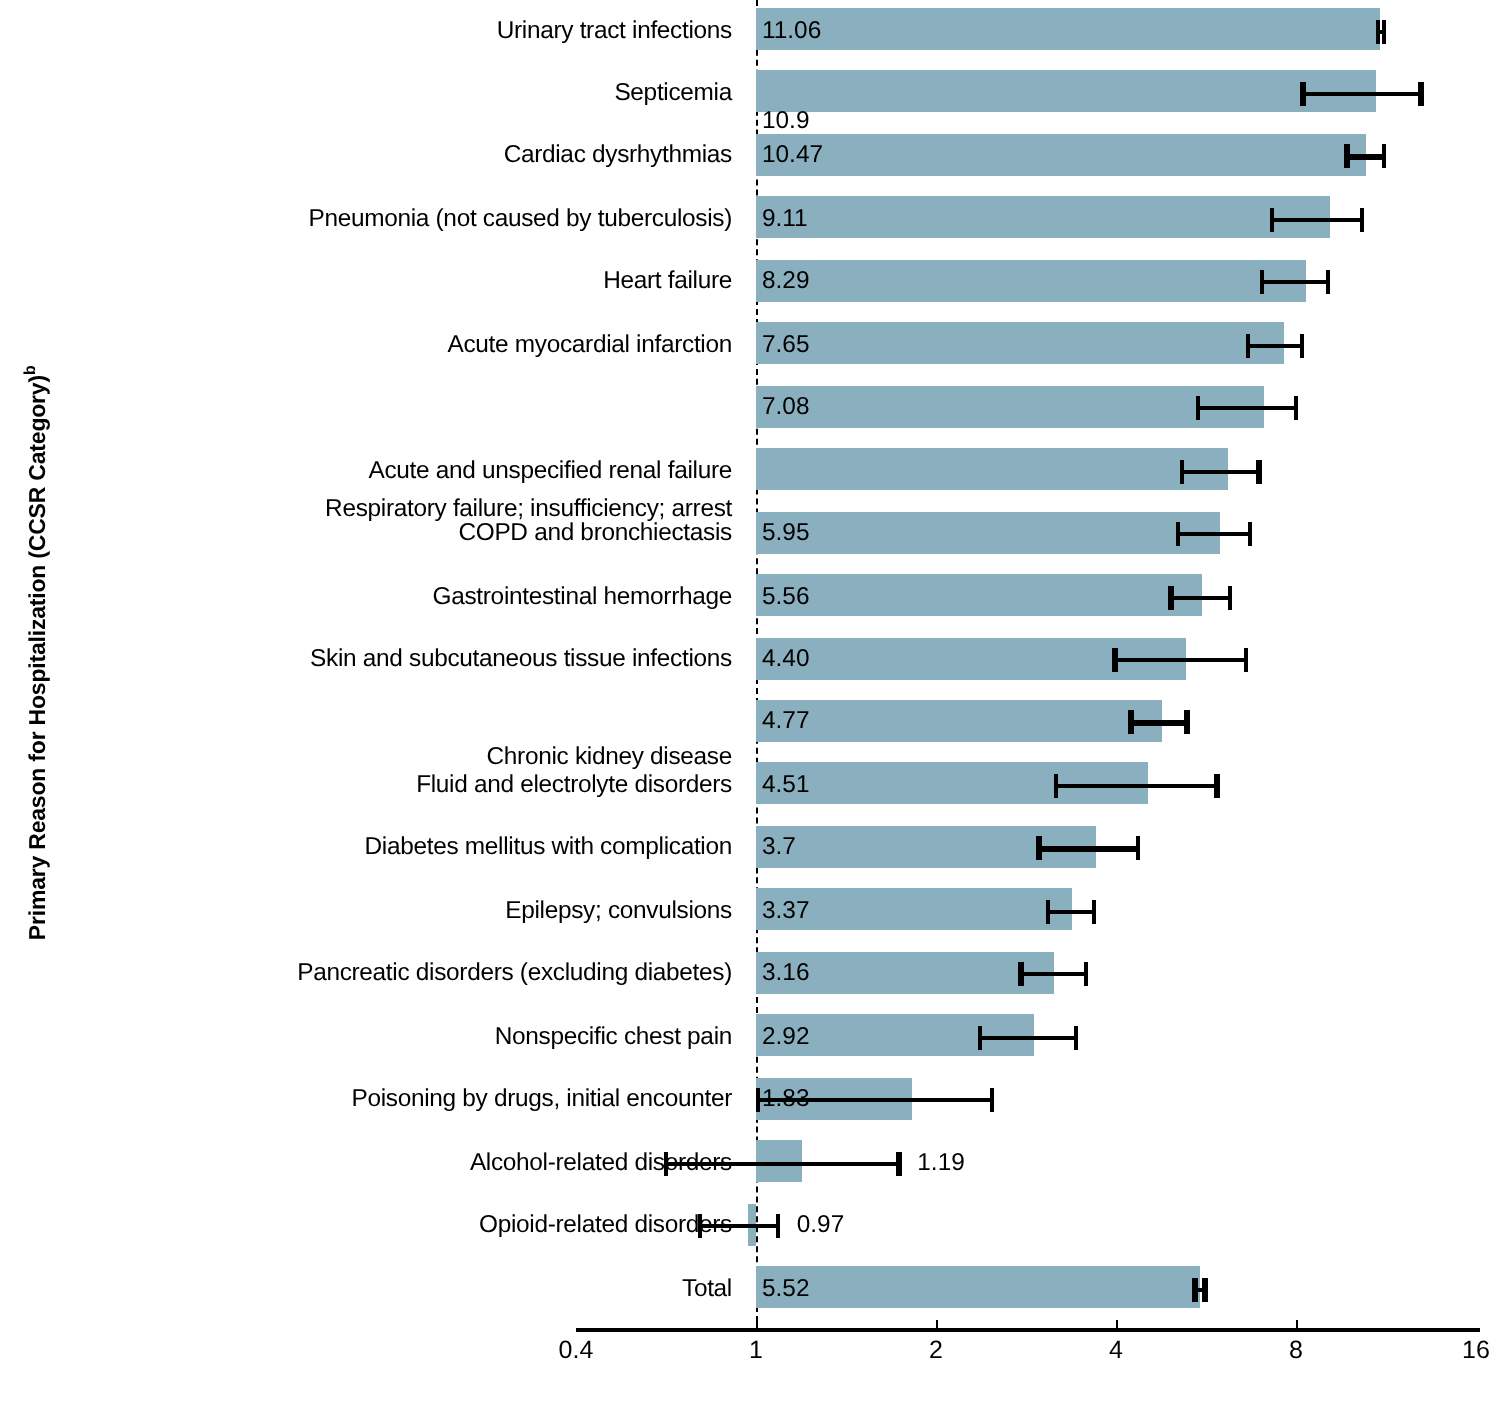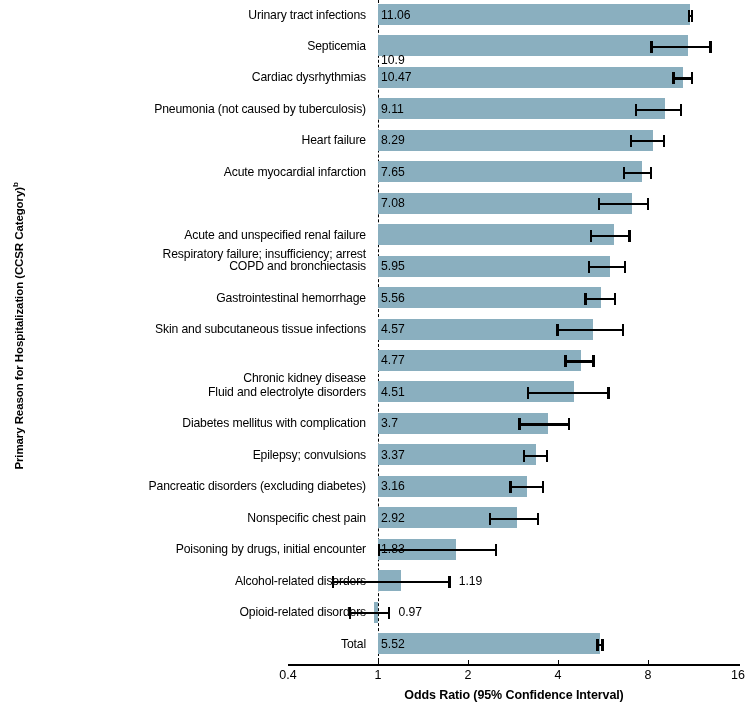--- a/index.html
+++ b/index.html
@@ -225,21 +225,21 @@
           <div class="cap hi"></div>
         </div>
         <div class="bar" style="left: 90px; top: 287.05px; width: 222.758px; height: 21px; background: rgb(138, 175, 191);"></div>
         <div class="barvalue" style="top: 291.55px; left: 93px;">5.56</div>
         <div class="ci" style="left: 296.35px; width: 31.5967px; top: 297.55px;">
           <div class="whisker"></div>
           <div class="cap lo"></div>
           <div class="cap hi"></div>
         </div>
         <div class="bar" style="left: 90px; top: 318.5px; width: 214.813px; height: 21px; background: rgb(138, 175, 191);"></div>
-        <div class="barvalue" style="top: 323px; left: 93px;">4.57</div>
+        <div class="barvalue" style="top: 323px; left: 93px;">4.40</div>
         <div class="ci" style="left: 268.367px; width: 67.6352px; top: 329px;">
           <div class="whisker"></div>
           <div class="cap lo"></div>
           <div class="cap hi"></div>
         </div>
         <div class="bar" style="left: 90px; top: 349.95px; width: 202.859px; height: 21px; background: rgb(138, 175, 191);"></div>
         <div class="barvalue" style="top: 354.45px; left: 93px;">4.77</div>
         <div class="ci" style="left: 276.335px; width: 30.2043px; top: 360.45px;">
           <div class="whisker"></div>
           <div class="cap lo"></div>
@@ -320,15 +320,14 @@
 
   <div id="xticklabels">
       <div class="xtl" style="left: 0px;">0.4</div>
       <div class="xtl" style="left: 90px;">1</div>
       <div class="xtl" style="left: 180px;">2</div>
       <div class="xtl" style="left: 270px;">4</div>
       <div class="xtl" style="left: 360px;">8</div>
       <div class="xtl" style="left: 450px;">16</div>
     </div>
 
-  <div id="xlabel">Odds Ratio (95% Confidence Interval)</div>
 
 </div>
 
 </body></html>

